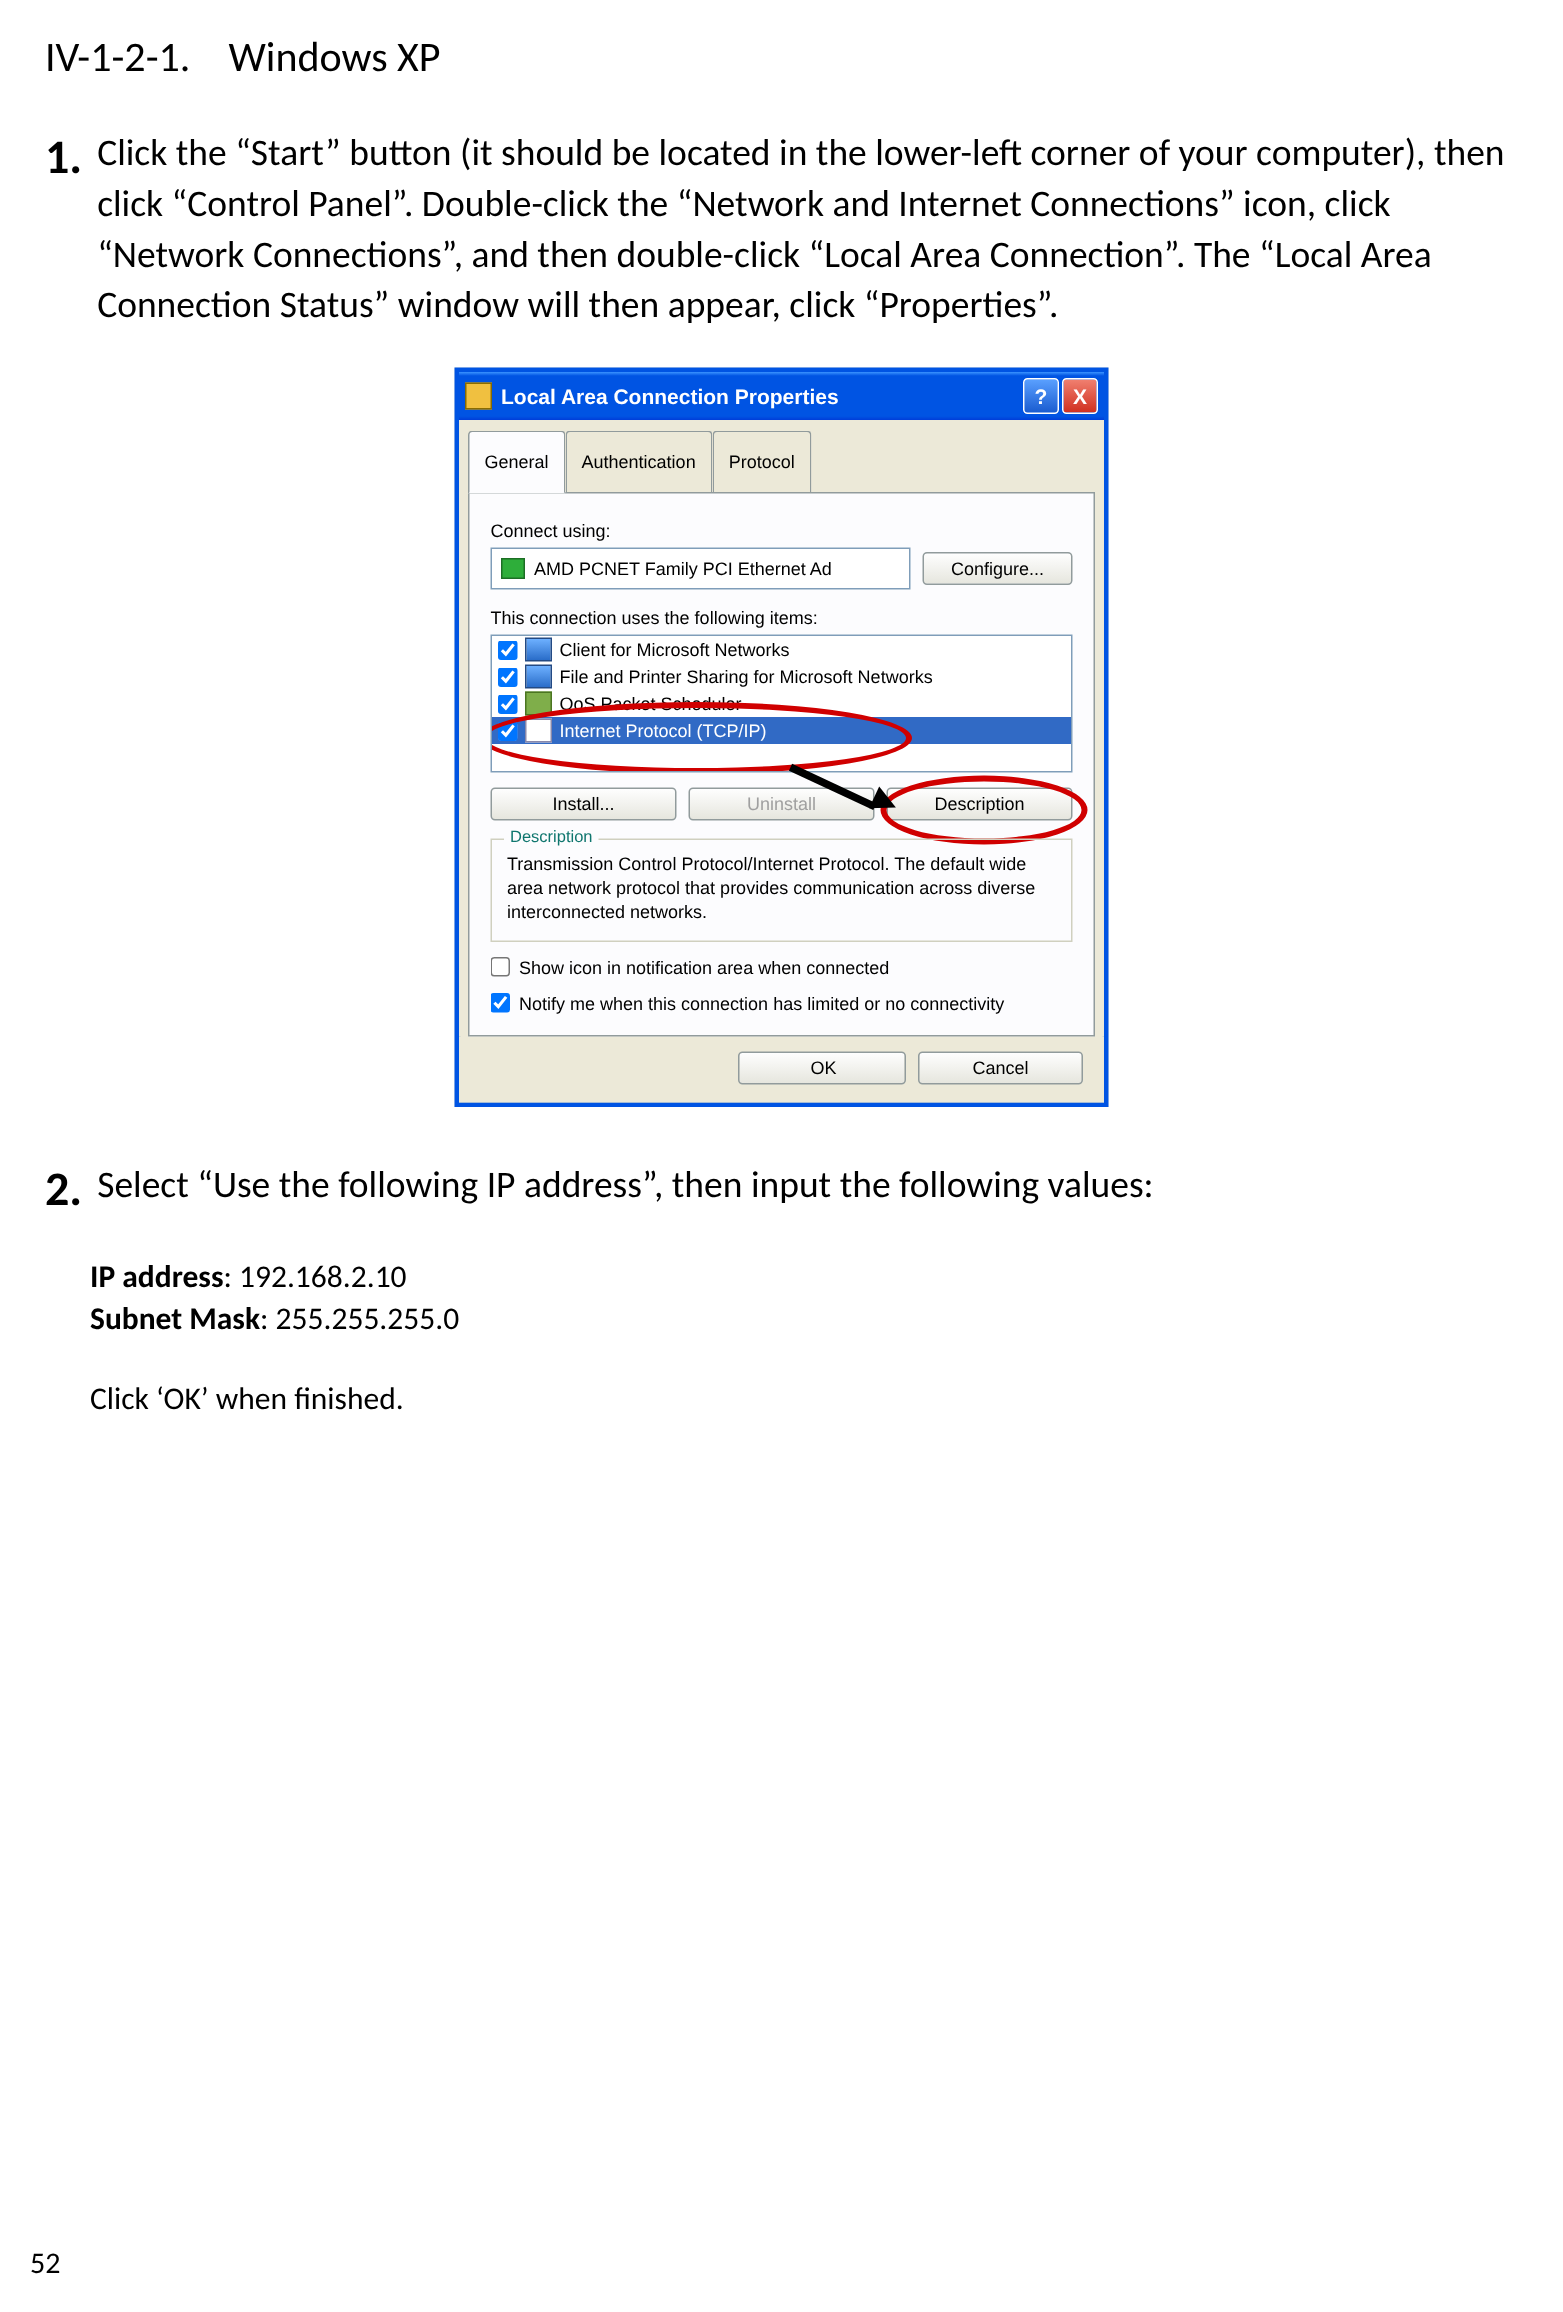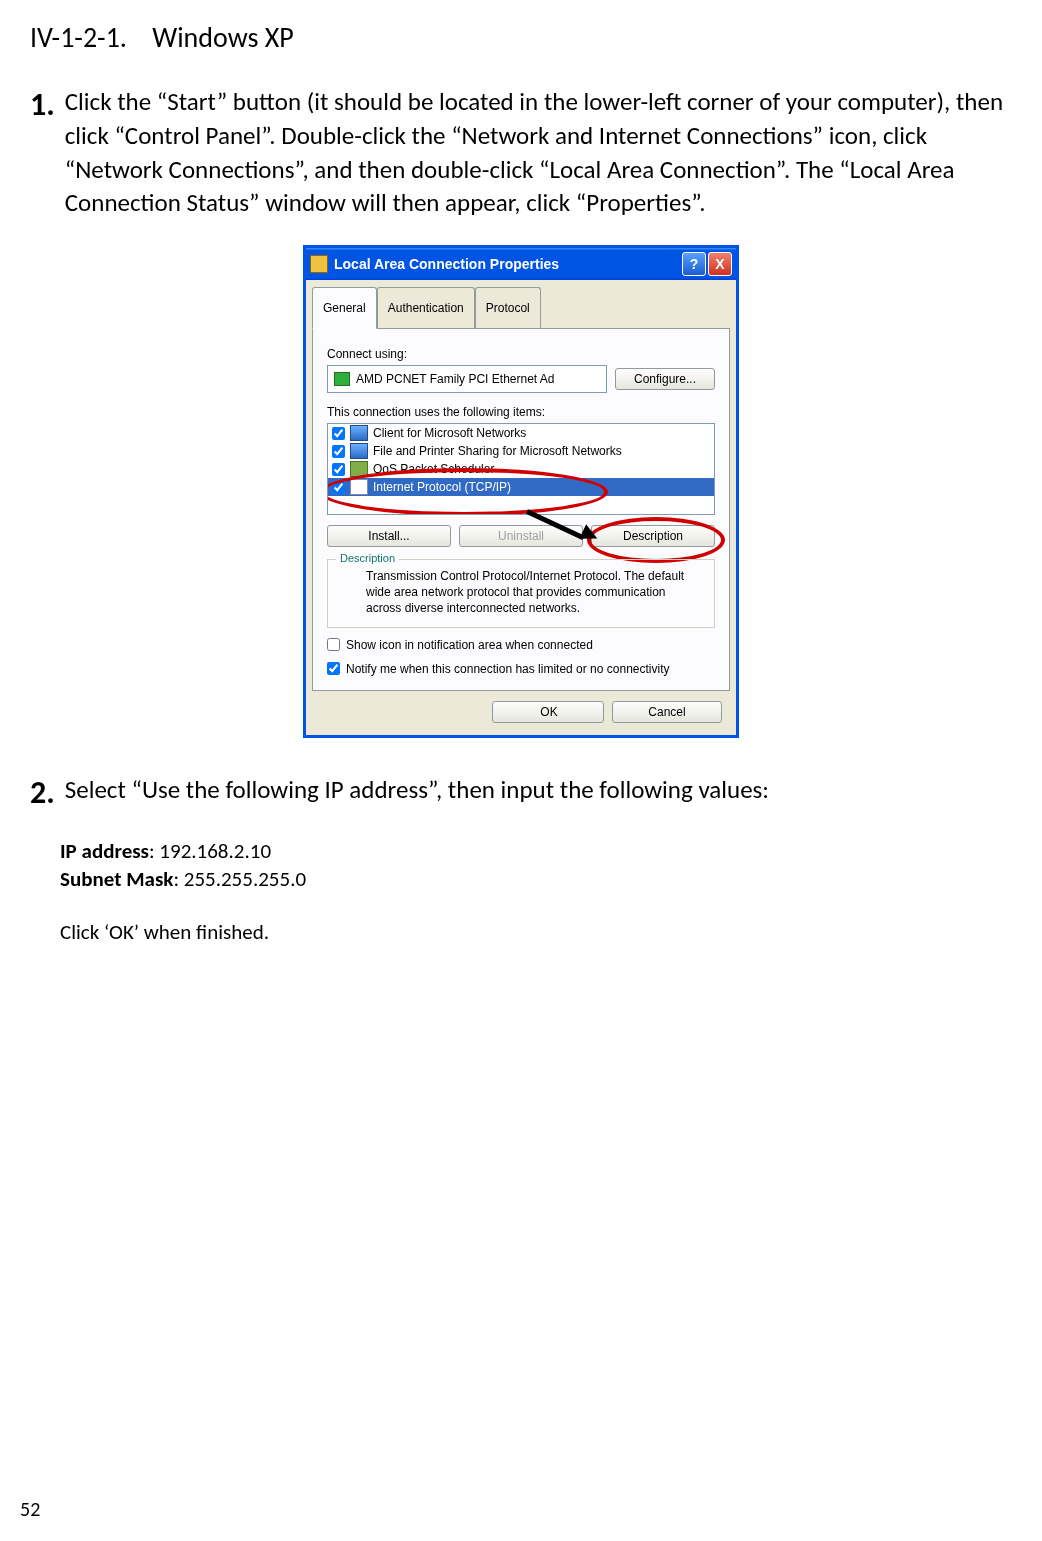--- a/index.html
+++ b/index.html
@@ -179,21 +179,21 @@
     position: relative;
   }
   .xp-groupbox-title {
     position: absolute;
     top: -8px; left: 8px;
     background: #fcfcfe;
     padding: 0 4px;
     color: #0f766e;
     font-size: 11px;
   }
-  .xp-desc { font-size: 12px; line-height: 1.35; margin-left: 28px; }
+  .xp-desc { font-size: 12px; line-height: 1.35; }
 
   .xp-check-row { display: flex; align-items: center; gap: 6px; margin-top: 10px; font-size: 12px;}
   .xp-check-row input { margin: 0; }
 
   .xp-dialog-buttons {
     display: flex;
     justify-content: flex-end;
     gap: 8px;
     padding: 10px 14px 12px 14px;
     background: #ece9d8;

